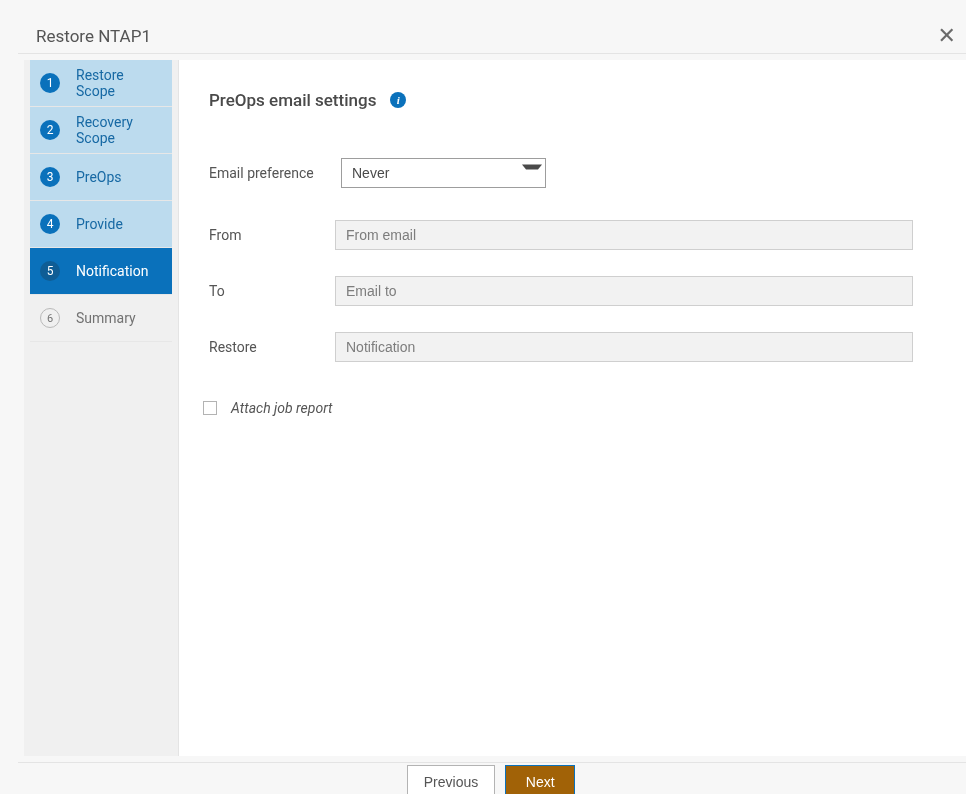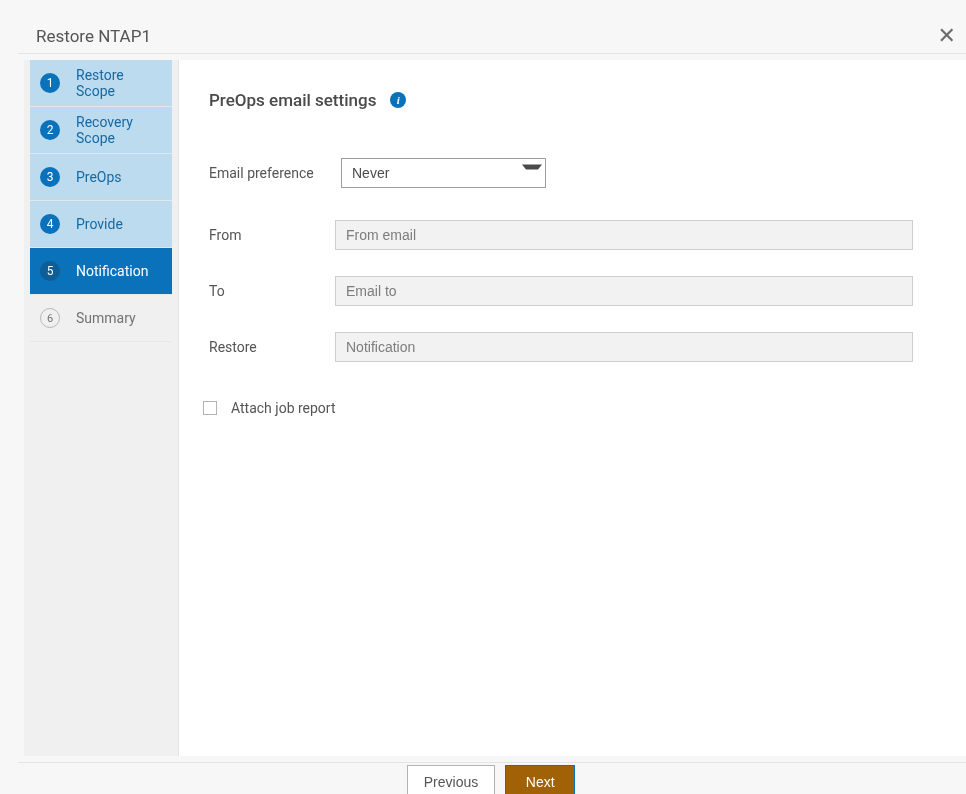--- a/index.html
+++ b/index.html
@@ -164,20 +164,21 @@
     color: #4a4a4a;
     width: 578px;
   }
   input.text::placeholder { color: #7d7d7d; }
   input.text[disabled] { color: #404040; }
   .checkbox-row {
     display: flex;
     align-items: center;
     gap: 8px;
     margin-top: 6px;
+    font-style: italic;
   }
   .checkbox-box {
     width: 14px;
     height: 14px;
     border: 1px solid #b3b3b3;
     background: #fff;
     cursor: pointer;
   }
   .checkbox-label {
     color: #555;

